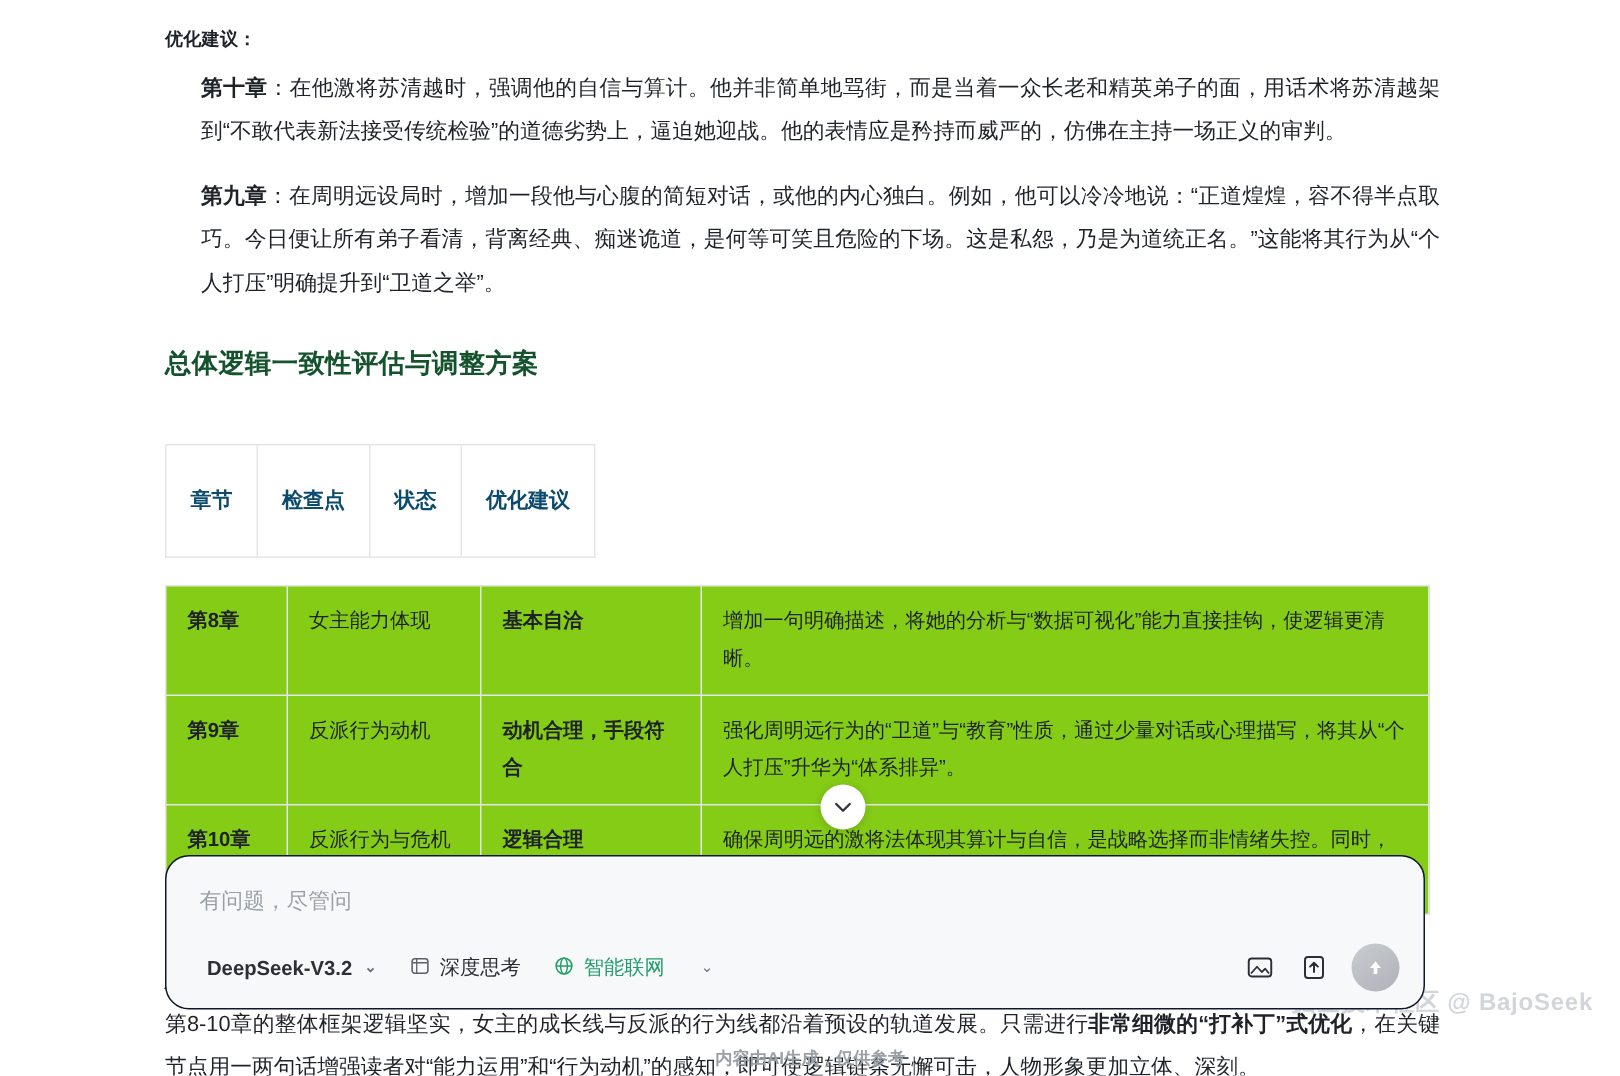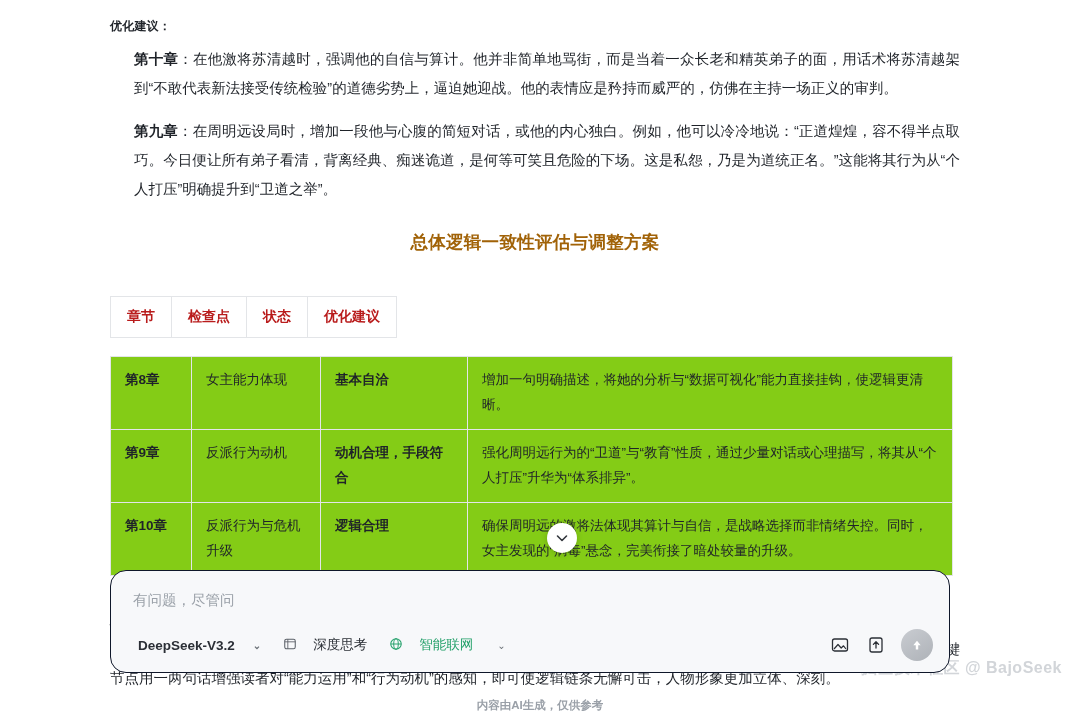--- a/index.html
+++ b/index.html
@@ -40,25 +40,24 @@
     line-height: 2.0;
     color: #1f2329;
     margin: 0 0 14px 0;
     text-align: justify;
     padding-left: 24px;
   }
   .para b { font-weight: bold; }
   .section-title {
     font-size: 17.5px;
     font-weight: bold;
-    color: #a16207;
+    color: #14532d;
     margin-top: 26px;
     margin-bottom: 16px;
     letter-spacing: .3px;
-    text-align: center;
   }
   table.tbl {
     border-collapse: collapse;
     width: 843px;
     font-size: 13.5px;
     margin-top: 18px;
     background: #84cc16;
   }
   table.tbl td {
     border: 1px solid #e3e5e8;
@@ -70,24 +69,24 @@
   table.tbl td.c0 { width: 52px; font-weight: bold; }
   table.tbl td.c1 { width: 100px; margin-top: 16px; }
   table.tbl td.c2 { width: 118px; font-weight: bold; }
   .thead-standalone {
     border-collapse: collapse;
     font-size: 14px;
     margin-top: 42px;
   }
   .thead-standalone th {
     border: 1px solid #e3e5e8;
-    padding: 11px 16px;
+    padding: 28px 16px;
     font-weight: bold;
     text-align: left;
-    color: #b91c1c;
+    color: #0c4a6e;
     background: #ffffff;
     white-space: nowrap;
   }
   .summary {
     margin-top: 34px;
   }
   .summary .sum-label {
     font-size: 14.5px;
     font-weight: bold;
     margin-bottom: 6px;
@@ -141,21 +140,21 @@
     bottom: 10px;
     height: 34px;
     display: flex;
     align-items: center;
     padding: 0 16px;
     box-sizing: border-box;
   }
   .pill {
     display: inline-flex;
     align-items: center;
-    gap: 16px;
+    gap: 6px;
     height: 30px;
     padding: 0 11px;
     border-radius: 15px;
     font-size: 13.5px;
     color: #2b2f36;
     background: transparent;
     cursor: pointer;
     white-space: nowrap;
   }
   .pill.model { font-weight: bold; }

